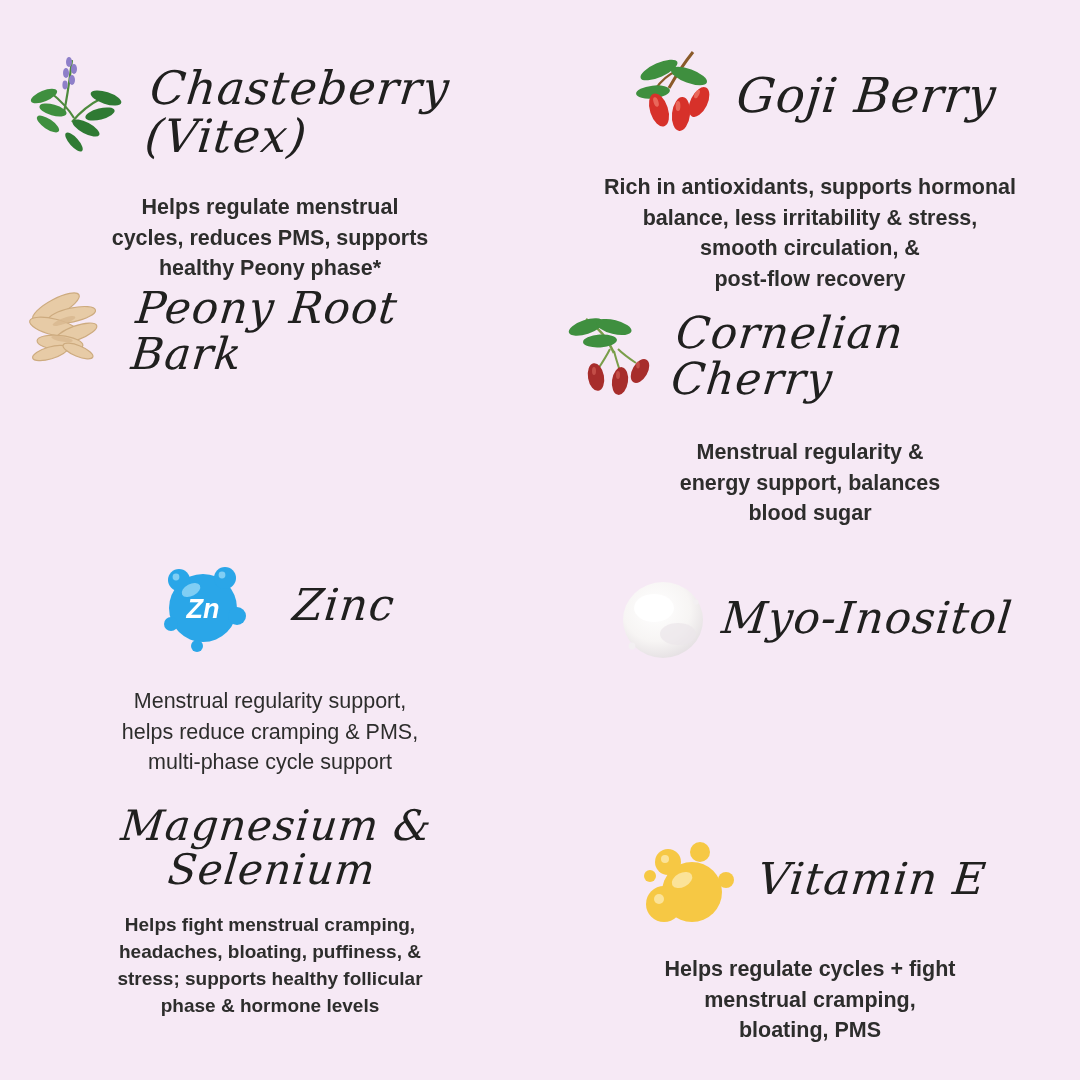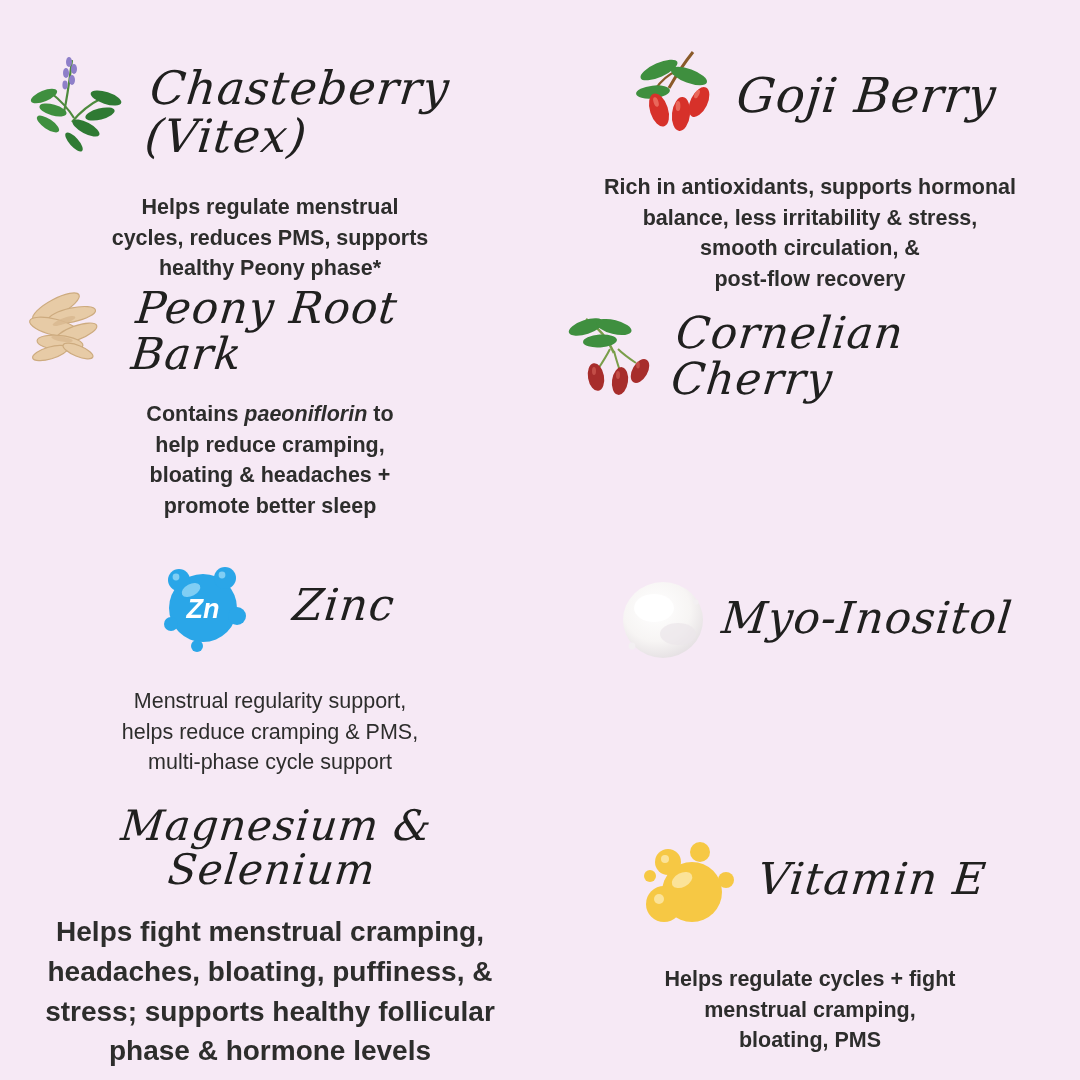--- a/index.html
+++ b/index.html
@@ -94,26 +94,26 @@
   .c-zinc .desc { font-size: 21.5px; font-weight: 400; margin-top: 26px; }
 
   
   .c-myo { padding-top: 48px; }
   .c-myo .title { font-size: 44px; }
   .c-myo .desc { font-size: 21.5px; font-weight: 600; margin-top: 26px; }
 
   
   .c-mag { padding-top: 24px; }
   .c-mag .title { font-size: 42px; text-align: center; margin-left: 8px; }
-  .c-mag .desc { font-size: 28px; font-weight: 700; margin-top: 20px; }
+  .c-mag .desc { font-size: 19px; font-weight: 700; margin-top: 20px; }
 
   
   .c-vite { padding-top: 44px; }
   .c-vite .title { font-size: 44px; }
-  .c-vite .desc { font-size: 21.5px; font-weight: 600; margin-top: 30px; }
+  .c-vite .desc { font-size: 21.5px; font-weight: 600; margin-top: 20px; }
 
   .em { font-style: italic; }
 </style>
 </head>
 <body>
 
 <div class="page">
   <div class="grid">
 
     <div class="cell c-chaste">
@@ -197,24 +197,20 @@
               <ellipse cx="58" cy="70" rx="16" ry="5.4" transform="rotate(22 58 70)"></ellipse>
             </g>
             <g fill="#d9b88f" opacity="0.8">
               <ellipse cx="44" cy="40" rx="12" ry="3" transform="rotate(-20 44 40)"></ellipse>
               <ellipse cx="42" cy="58" rx="11" ry="2.6" transform="rotate(10 42 58)"></ellipse>
             </g>
           </svg>
         </span>
         <span class="title">Peony Root Bark</span>
       </div>
-      <div class="desc"><span>Contains </span><span class="em">paeoniflorin</span><span> to
-help reduce cramping,
-bloating &amp; headaches +
-promote better sleep</span></div>
     </div>
 
     <div class="cell c-corn">
       <div class="head-row">
         <span class="icon-wrap">
           <svg width="110" height="110" viewBox="0 0 110 110">
             <path d="M26 18 C38 26 48 38 54 52" stroke="#7a9e4a" stroke-width="2.6" fill="none"></path>
             <g fill="#3f8f3f">
               <ellipse cx="26" cy="26" rx="18" ry="7" transform="rotate(-18 26 26)"></ellipse>
               <ellipse cx="54" cy="26" rx="18" ry="7" transform="rotate(14 54 26)"></ellipse>
@@ -232,20 +228,23 @@
             </g>
             <g fill="#cf5c53" opacity="0.7">
               <ellipse cx="34" cy="70" rx="2" ry="4"></ellipse>
               <ellipse cx="58" cy="74" rx="2" ry="4"></ellipse>
               <ellipse cx="78" cy="64" rx="1.8" ry="3.6"></ellipse>
             </g>
           </svg>
         </span>
         <span class="title">Cornelian Cherry</span>
       </div>
+      <div class="desc">Menstrual regularity &amp;
+energy support, balances
+blood sugar</div>
     </div>
 
     <div class="cell c-zinc">
       <div class="head-row">
         <span class="icon-wrap">
           <svg width="120" height="110" viewBox="0 0 120 110">
             <g fill="#2aa6e8">
               <circle cx="58" cy="58" r="34"></circle>
               <circle cx="34" cy="30" r="11"></circle>
               <circle cx="80" cy="28" r="11"></circle>

